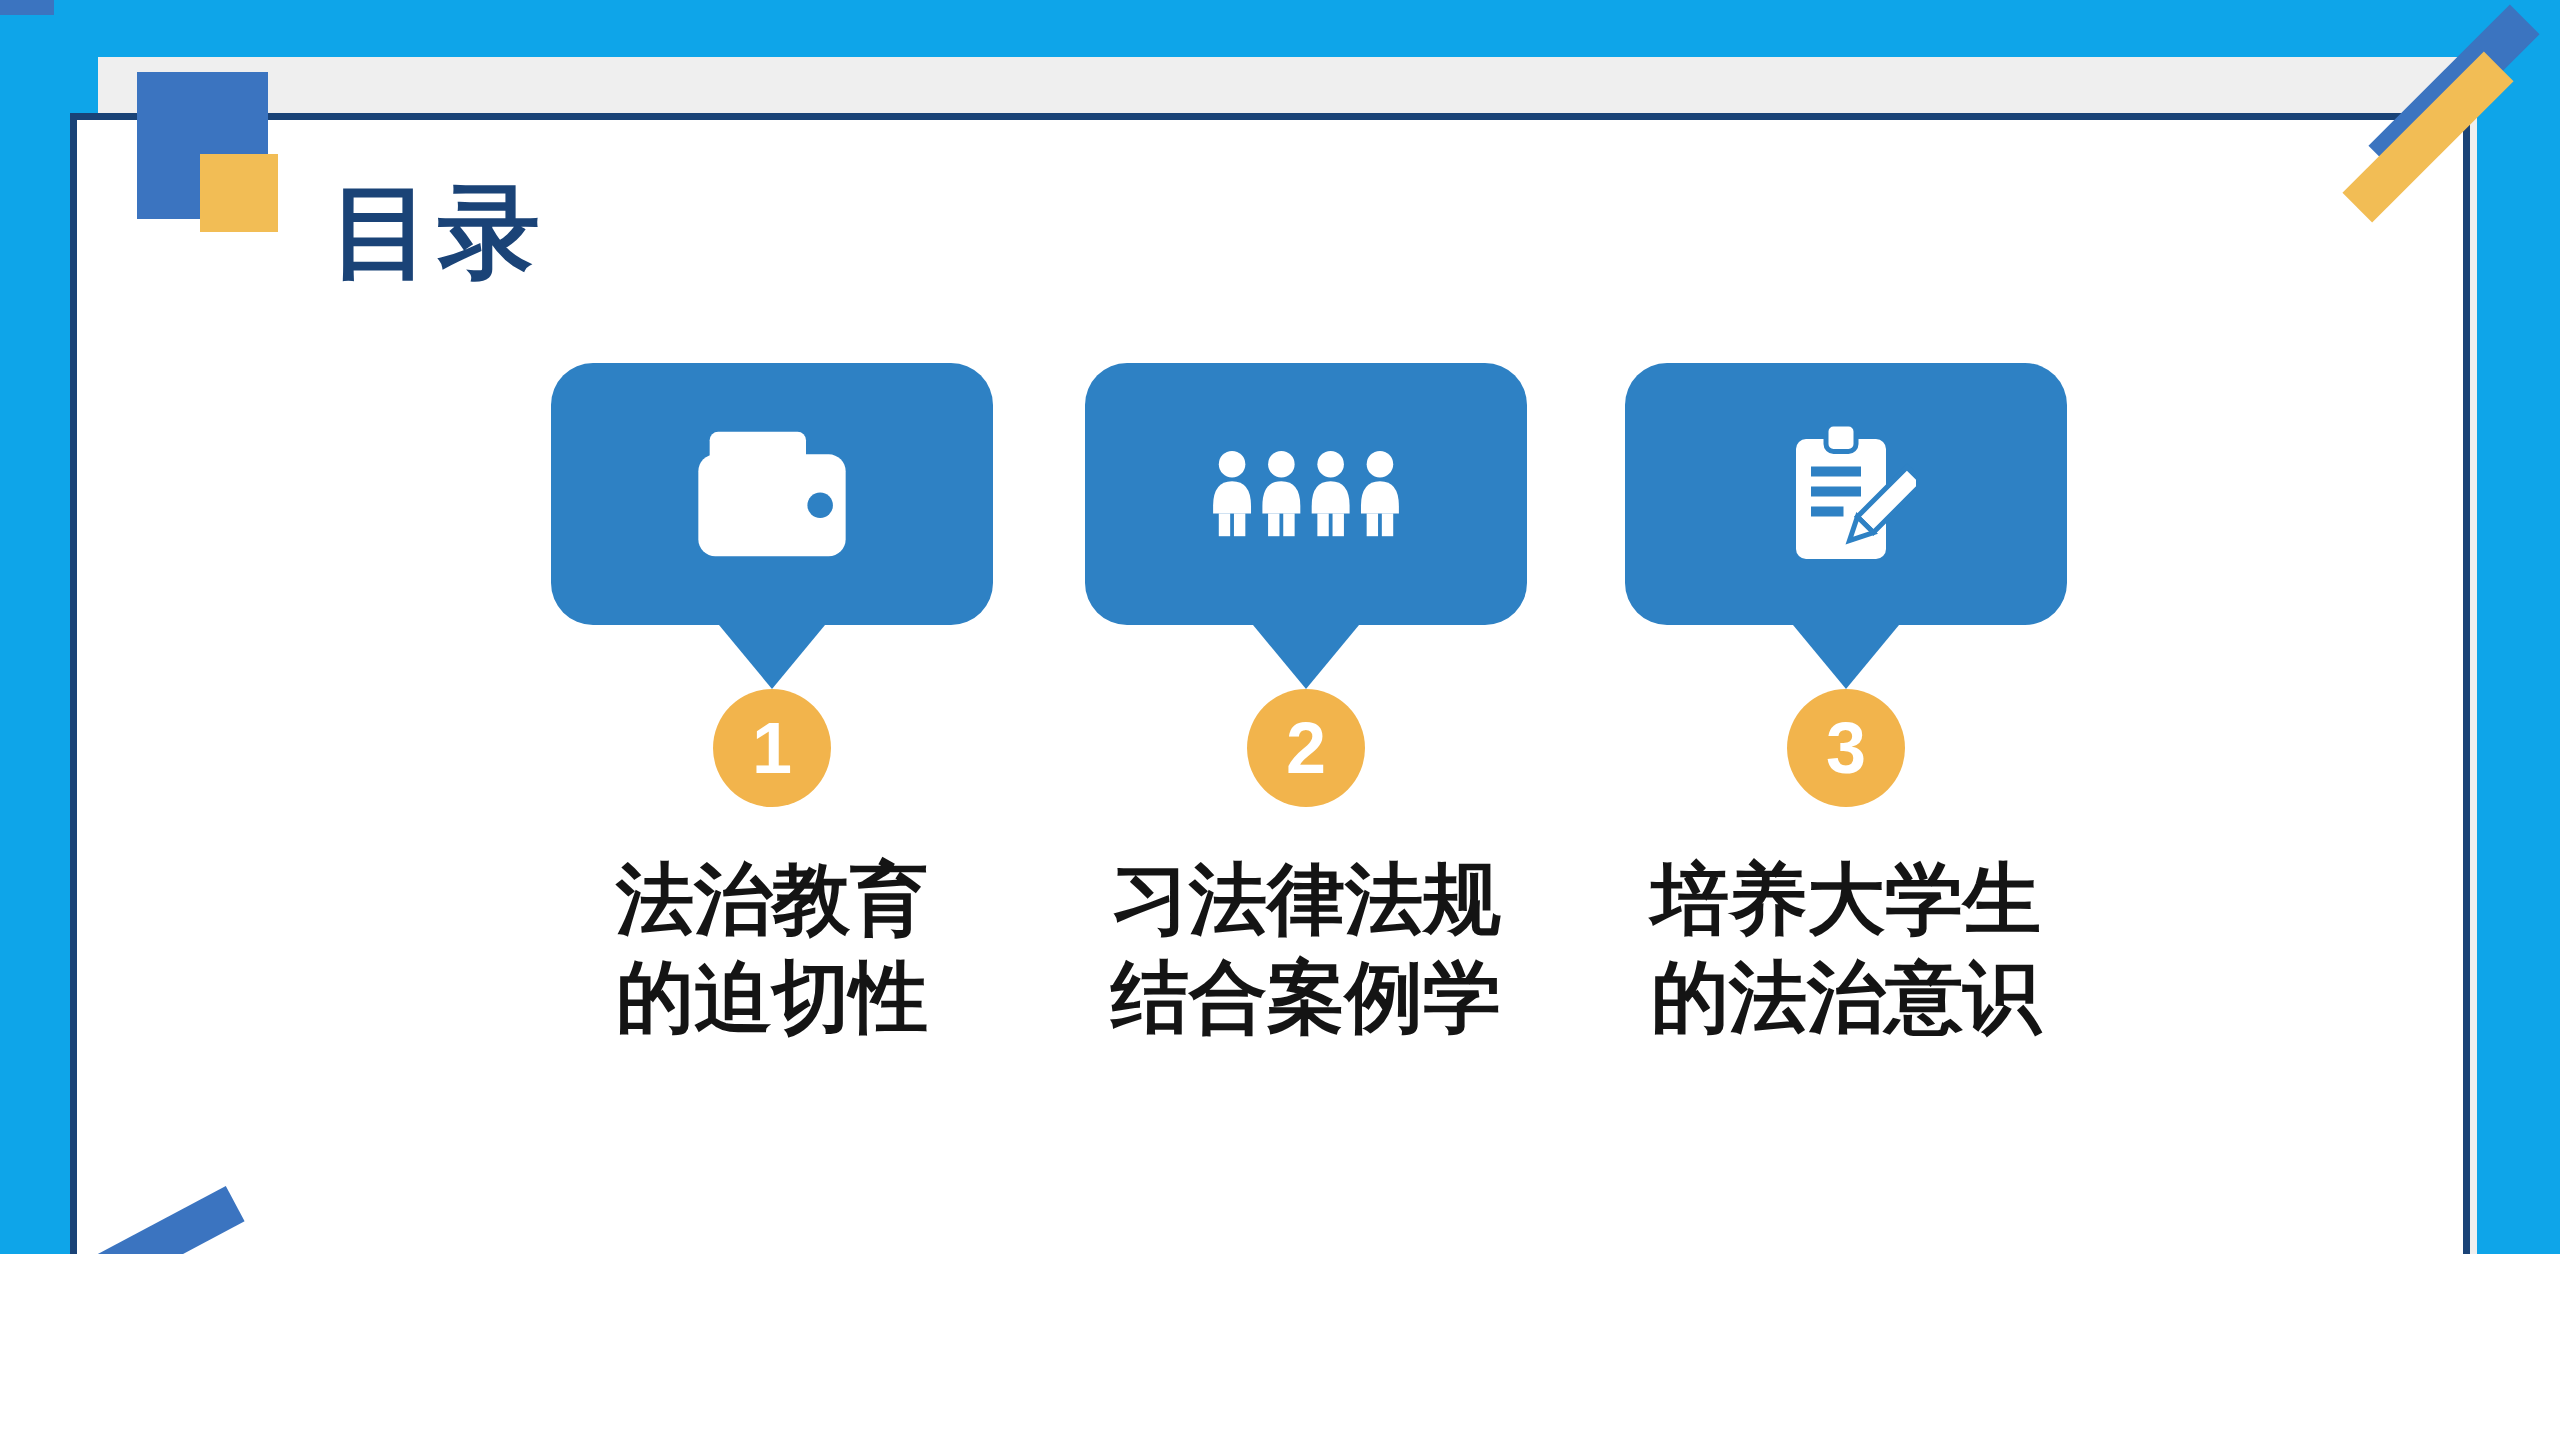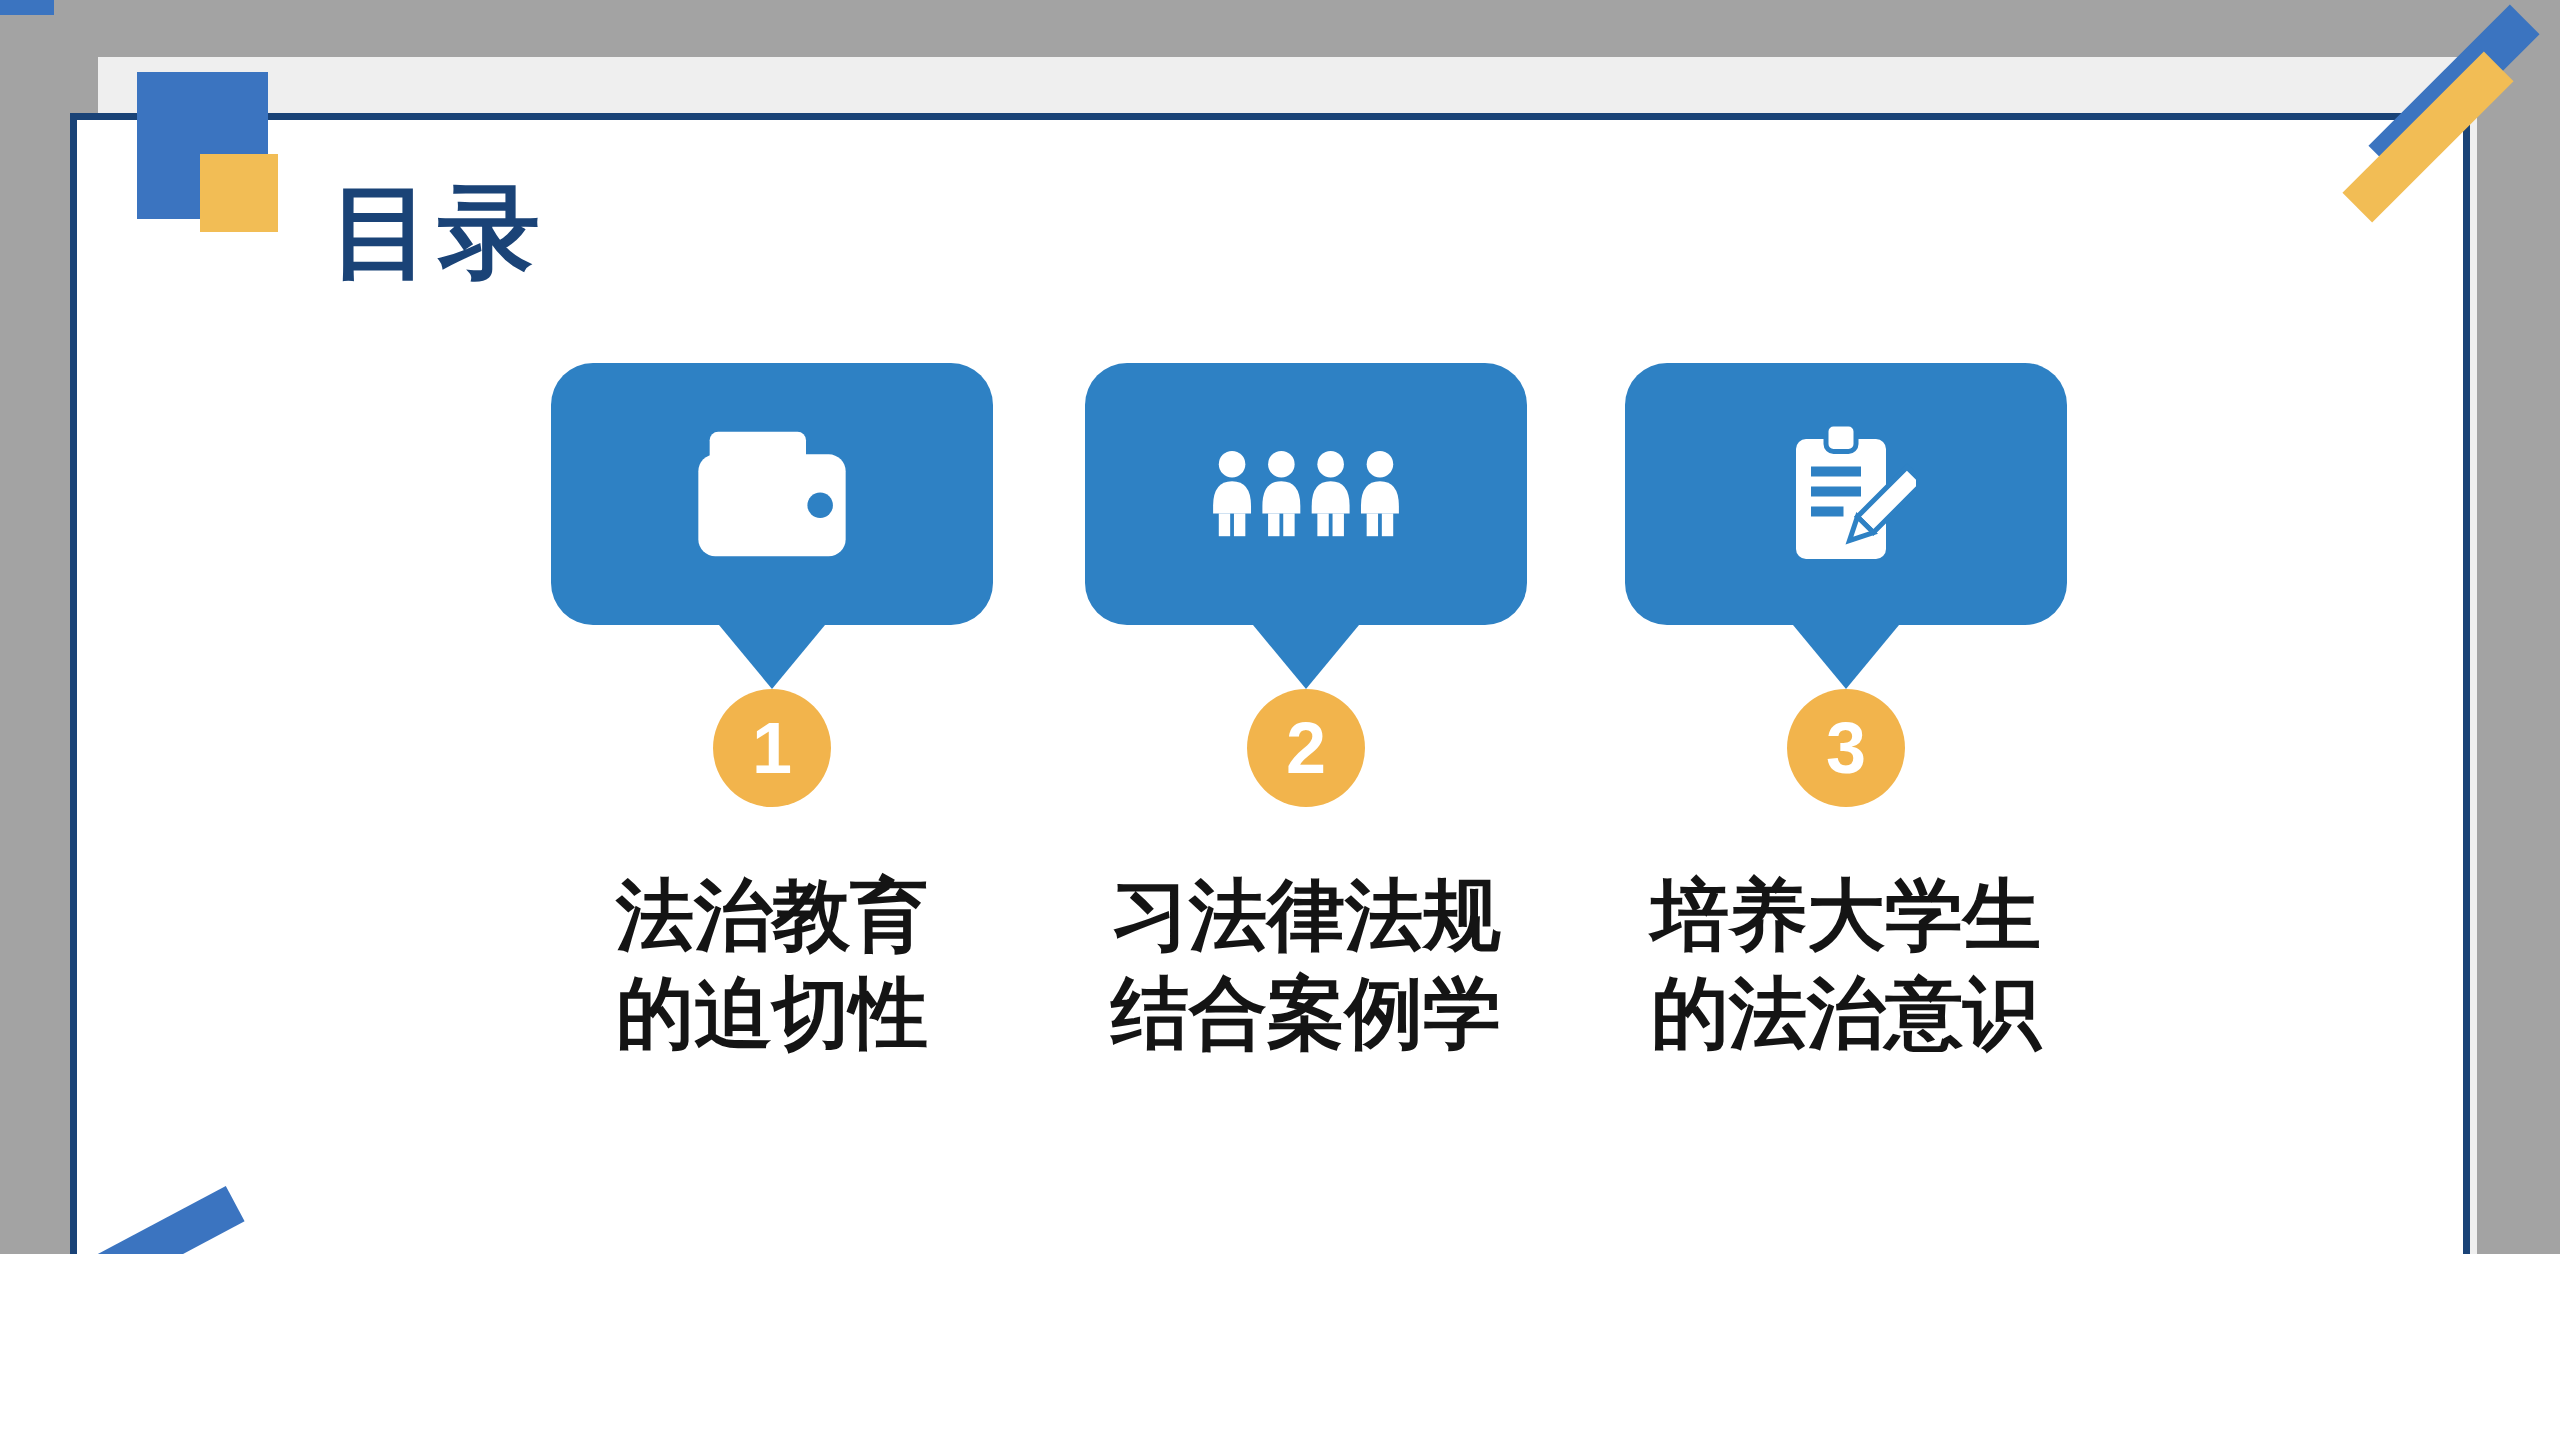--- a/index.html
+++ b/index.html
@@ -1,18 +1,18 @@
 <!DOCTYPE html>
 <html style="--bubble-blue: #2E81C4; --number-orange: #F2B44C; --navy: #1A4377; --ribbon-blue: #3B74C0; --ribbon-yellow: #F2BD55; --canvas-gray: #EFEFEF; --toolbar-dark: #3A3A3A;"><head>
 <meta charset="utf-8">
 <style>
   * { margin:0; padding:0; box-sizing:border-box; }
   html,body { background:#fff; }
   body { font-family:"Liberation Sans","DejaVu Sans",sans-serif; }
-  .page { position:relative; width:2560px; height:1254px; background:#a3a3a3; overflow:hidden; }
+  .page { position:relative; width:2560px; height:1254px; background:#0ea5e9; overflow:hidden; }
 
   
   .canvas-gray { position:absolute; left:98px; top:57px; width:2379px; height:1290px;
                  background:var(--canvas-gray,#efefef); }
 
   
   .slide-frame { position:absolute; left:70px; top:113px; width:2400px; height:1192px;
                  background:#fff; border:7px solid var(--navy,#1a4377); }
 
   
@@ -48,21 +48,21 @@
   .bubble { position:relative; width:442px; height:262px; border-radius:42px;
             background:var(--bubble-blue,#2e81c4); display:flex; align-items:center; justify-content:center; }
   .bubble::after { content:""; position:absolute; top:100%; left:50%; transform:translateX(-50%);
             border-left:53px solid transparent; border-right:53px solid transparent;
             border-top:64px solid var(--bubble-blue,#2e81c4); }
 
   .num-circle { margin-top:64px; width:118px; height:118px; border-radius:50%;
             background:var(--number-orange,#f2b44c); color:#fff; font-size:72px; font-weight:800;
             display:flex; align-items:center; justify-content:center; }
 
-  .item-label { margin-top:60px; text-align:center; font-size:78px; font-weight:800;
+  .item-label { margin-top:44px; text-align:center; font-size:78px; font-weight:800;
             color:#141414; line-height:1.25; white-space:nowrap; }
 
   
   .toolbar { position:absolute; left:14px; top:1352px; height:44px; display:flex;
              align-items:center; gap:19px; z-index:20; }
   .tb-btn { width:44px; height:44px; border-radius:50%; background:var(--toolbar-dark,#3a3a3a);
             display:flex; align-items:center; justify-content:center; cursor:pointer; flex:0 0 auto; }
   .tb-btn svg { display:block; }
   .tb-divider { width:2px; height:24px; background:#c2c2c2; margin:0 6px; }
   .tb-collapse { width:36px; height:44px; display:flex; align-items:center; justify-content:center; cursor:pointer; }

